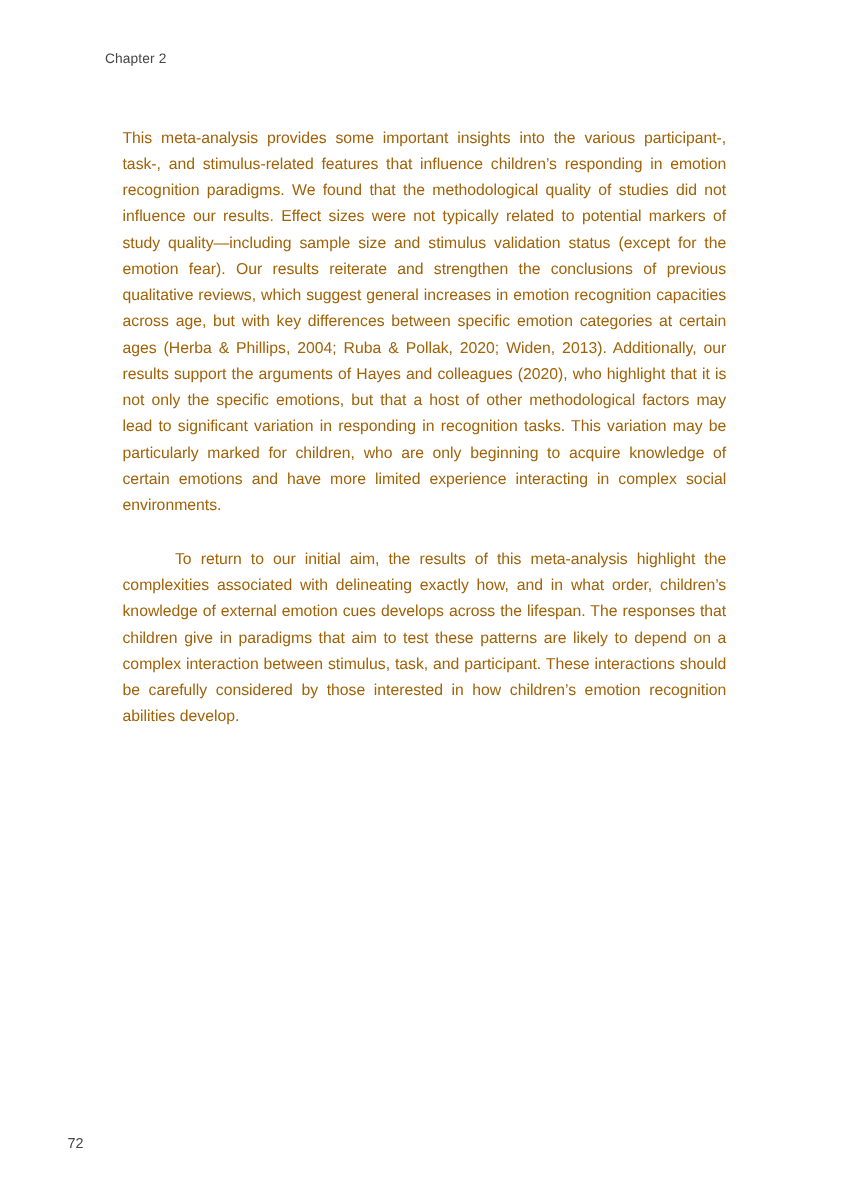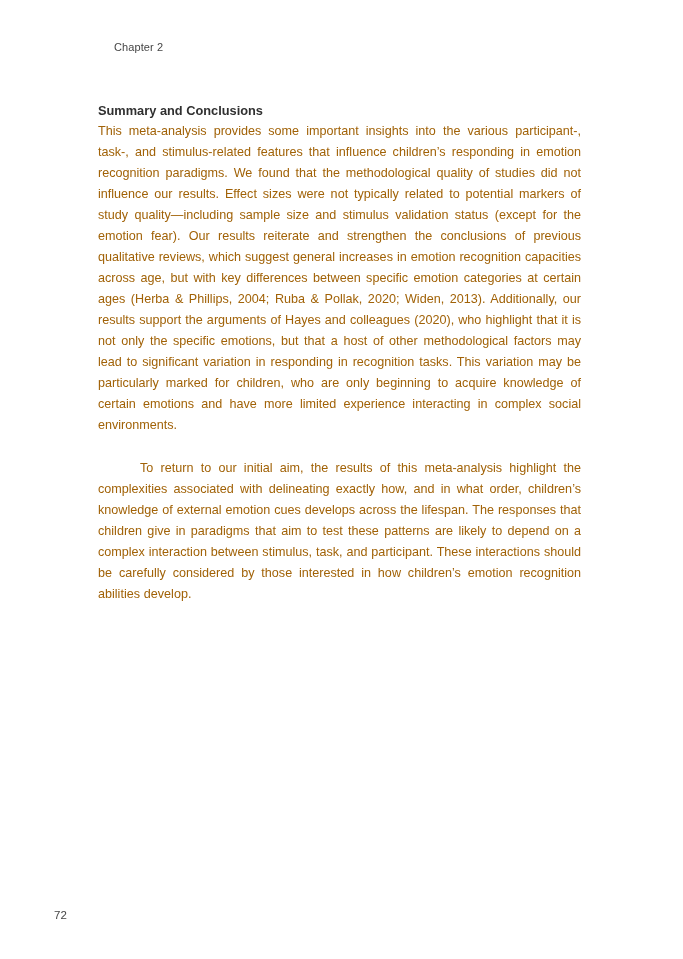--- a/index.html
+++ b/index.html
@@ -15,21 +15,21 @@
       position: relative;
       overflow: hidden;
     }
     .page {
       position: absolute;
       inset: 0;
       background: #ffffff;
     }
     .running-header {
       position: absolute;
-      left: 114px;
+      left: 84px;
       top: 40px;
       font-size: 11px;
       line-height: 14px;
       color: #454545;
       letter-spacing: 0.1px;
     }
     .content {
       position: absolute;
       left: 98px;
       top: 100px;
@@ -67,21 +67,20 @@
   </style>
 </head>
 <body>
 
 <div class="page">
 
   <div class="running-header">Chapter 2</div>
 
   <div class="content">
 
-    <h2 class="section-heading">Summary and Conclusions</h2>
 
     <p class="para">This meta-analysis provides some important insights into the various participant-, task-, and stimulus-related features that influence children’s responding in emotion recognition paradigms. We found that the methodological quality of studies did not influence our results. Effect sizes were not typically related to potential markers of study quality—including sample size and stimulus validation status (except for the emotion fear). Our results reiterate and strengthen the conclusions of previous qualitative reviews, which suggest general increases in emotion recognition capacities across age, but with key differences between specific emotion categories at certain ages (Herba &amp; Phillips, 2004; Ruba &amp; Pollak, 2020; Widen, 2013). Additionally, our results support the arguments of Hayes and colleagues (2020), who highlight that it is not only the specific emotions, but that a host of other methodological factors may lead to significant variation in responding in recognition tasks. This variation may be particularly marked for children, who are only beginning to acquire knowledge of certain emotions and have more limited experience interacting in complex social environments.</p>
 
     <p class="para indented">To return to our initial aim, the results of this meta-analysis highlight the complexities associated with delineating exactly how, and in what order, children’s knowledge of external emotion cues develops across the lifespan. The responses that children give in paradigms that aim to test these patterns are likely to depend on a complex interaction between stimulus, task, and participant. These interactions should be carefully considered by those interested in how children’s emotion recognition abilities develop.</p>
 
   </div>
 
   <div class="page-number">72</div>
 
 </div>

